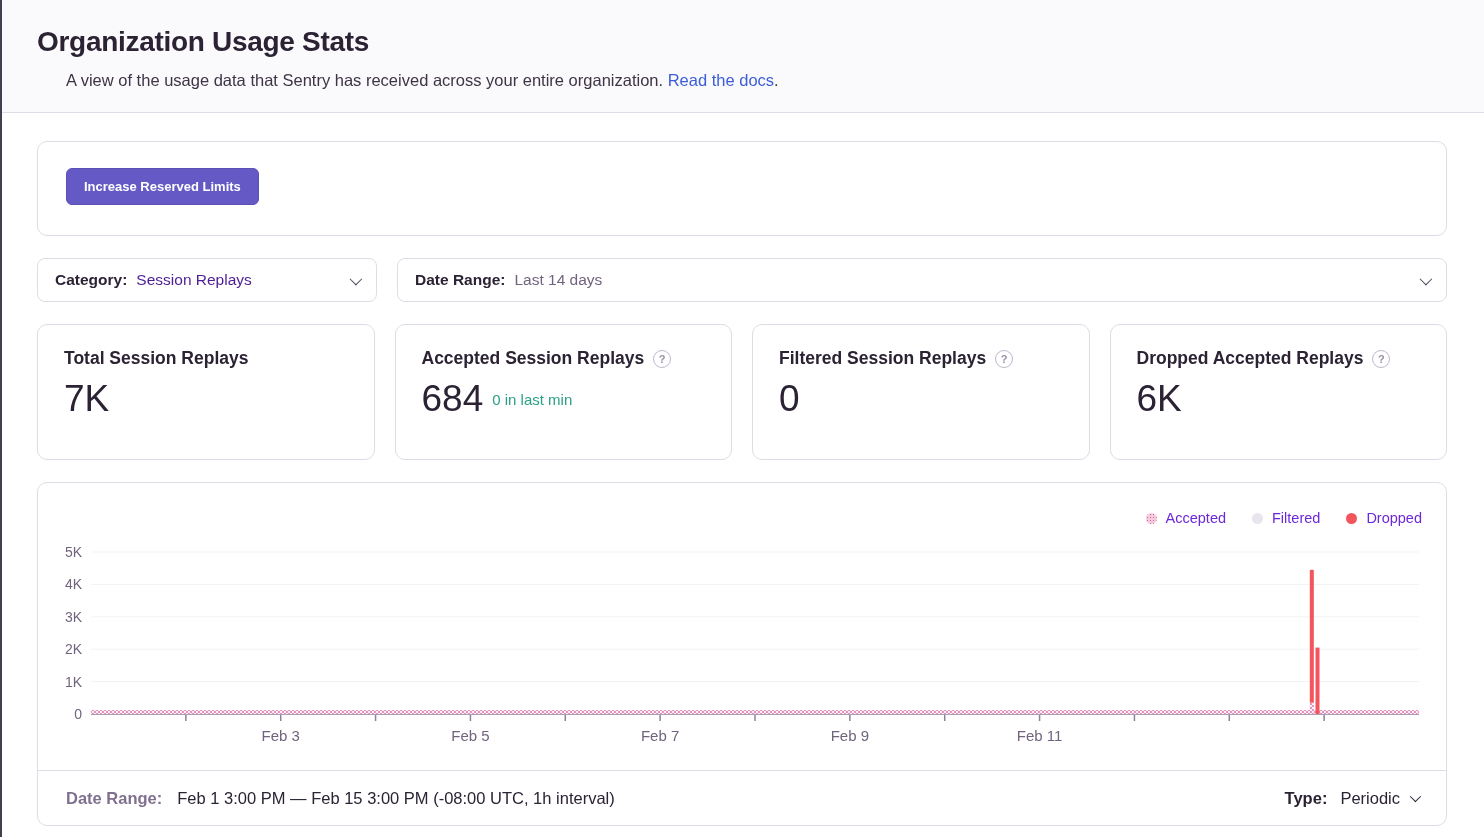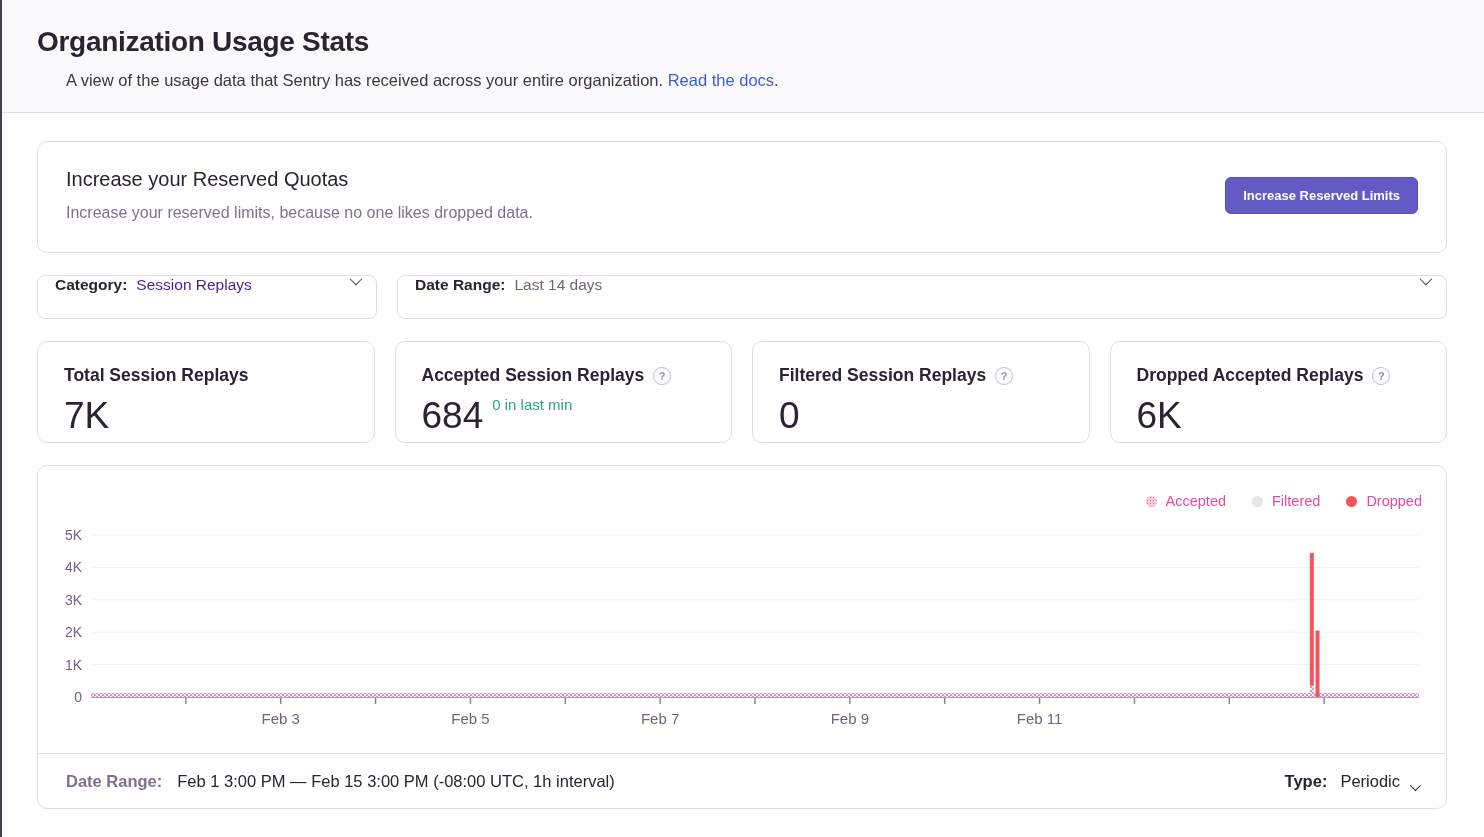--- a/index.html
+++ b/index.html
@@ -43,96 +43,92 @@
     border:1px solid #5b50b5; border-radius:6px;
     font-family:"Liberation Sans",sans-serif;
     font-size:13px; font-weight:700;
     padding:10px 17px; cursor:pointer;
   }
 
   
   .filter-row { display:flex; gap:20px; margin-bottom:22px; }
   .filter {
     border:1px solid #e0dce5; border-radius:8px;
-    height:44px; display:flex; align-items:flex-start;
+    height:44px; display:flex; align-items:center;
     padding:0 17px; font-size:15.5px; cursor:pointer; background:#fff;
   }
   .filter-label { font-weight:700; color:#2b2233; }
   .filter-value { margin-left:9px; }
   .filter.category { width:340px; }
   .filter.category .filter-value { color:#4c1d95; }
   .filter.daterange { flex:1; }
   .filter.daterange .filter-value { color:#71637e; }
   .spacer { flex:1; }
   .chev {
     width:9px; height:9px;
     border-right:1.8px solid #4d4458; border-bottom:1.8px solid #4d4458;
     transform:rotate(45deg) translateY(-2px);
     display:inline-block; flex:none;
   }
 
   
   .stat-cards { display:grid; grid-template-columns:repeat(4,1fr); gap:20px; margin-bottom:22px; }
-  .stat-card { padding:23px 26px; height:102px; }
+  .stat-card { padding:23px 26px; height:136px; }
   .stat-title { font-size:17.5px; font-weight:700; color:#2b2233; display:flex; align-items:center; }
   .help-icon {
     display:inline-flex; align-items:center; justify-content:center;
     width:18px; height:18px; border-radius:50%;
     border:1.5px solid #c0b8cc; color:#9a8fa8;
     font-size:11px; font-weight:700; margin-left:9px; flex:none; cursor:pointer;
   }
-  .stat-value-row { margin-top:10px; display:flex; align-items:flex-start; }
+  .stat-value-row { margin-top:10px; display:flex; align-items:center; }
   .stat-value { font-size:37px; font-weight:400; color:#2b2233; line-height:1.1; }
   .stat-sub { font-size:15px; color:#2ba185; margin-left:9px; }
 
   
   .chart-card { margin-bottom:20px; }
   .chart-body { position:relative; height:287px; }
   .chart-body svg { position:absolute; left:0; top:0; }
   svg text { font-family:"Liberation Sans", sans-serif; }
   .legend {
     position:absolute; top:27px; right:24px;
     display:flex; gap:26px; z-index:2;
   }
-  .legend-item { display:flex; align-items:center; font-size:14.5px; color:#ec4899; cursor:pointer; }
+  .legend-item { display:flex; align-items:center; font-size:14.5px; color:#6d28d9; cursor:pointer; }
   .marker { width:11px; height:11px; border-radius:50%; margin-right:9px; flex:none; }
   .marker.dots {
     background-image:radial-gradient(#c9659b 30%, rgba(0,0,0,0) 34%);
     background-size:3px 3px;
   }
   .chart-footer {
     border-top:1px solid #e0dce5;
     display:flex; align-items:center; justify-content:space-between;
     padding:16px 28px; height:55px;
   }
   .cf-left { display:flex; align-items:baseline; font-size:16.5px; }
   .cf-label { font-weight:700; color:#80708f; }
   .cf-value { color:#2b2233; margin-left:15px; }
-  .cf-right { display:flex; align-items:flex-end; font-size:16.5px; cursor:pointer; }
+  .cf-right { display:flex; align-items:center; font-size:16.5px; cursor:pointer; }
   .cf-type-label { font-weight:700; color:#2b2233; }
   .cf-type-value { margin-left:13px; margin-right:10px; color:#2b2233; }
   .chev.small { width:8px; height:8px; border-color:#2b2233; }
 </style>
 </head>
 <body>
 
 <div class="app">
 
   <header class="page-header">
     <h1 class="page-title">Organization Usage Stats</h1>
     <p class="page-subtitle"><span>A view of the usage data that Sentry has received across your entire organization.</span> <a href="#">Read the docs</a><span>.</span></p>
   </header>
 
   <main>
 
     <section class="card quota-card">
-      <div>
-        <div class="quota-title">Increase your Reserved Quotas</div>
-        <div class="quota-desc">Increase your reserved limits, because no one likes dropped data.</div>
-      </div>
       <button class="btn-primary">Increase Reserved Limits</button>
     </section>
 
     <section class="filter-row">
       <div class="filter category">
         <span class="filter-label">Category:</span>
         <span class="filter-value">Session Replays</span>
         <span class="spacer"></span>
         <span class="chev"></span>
       </div>

